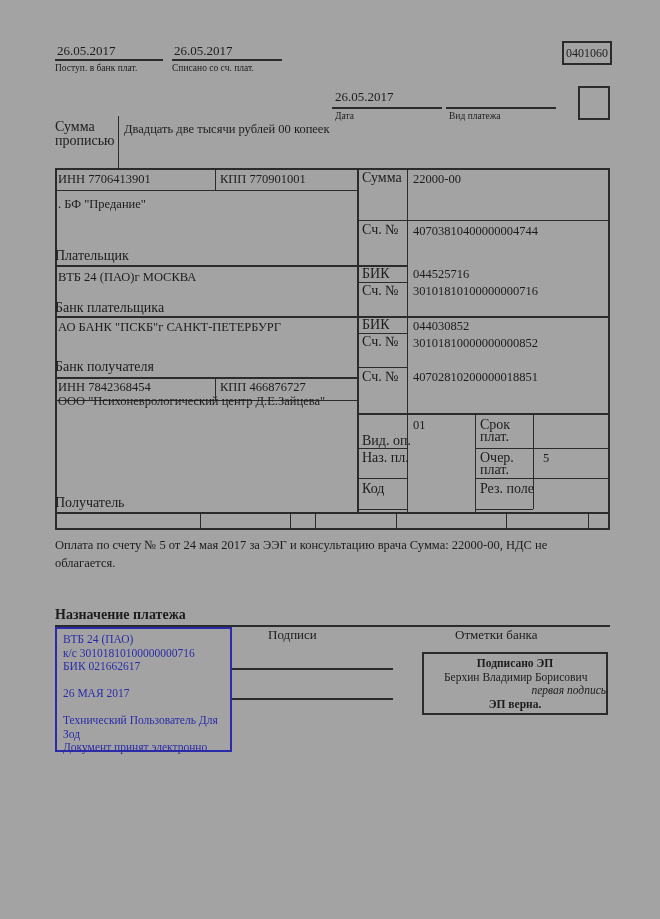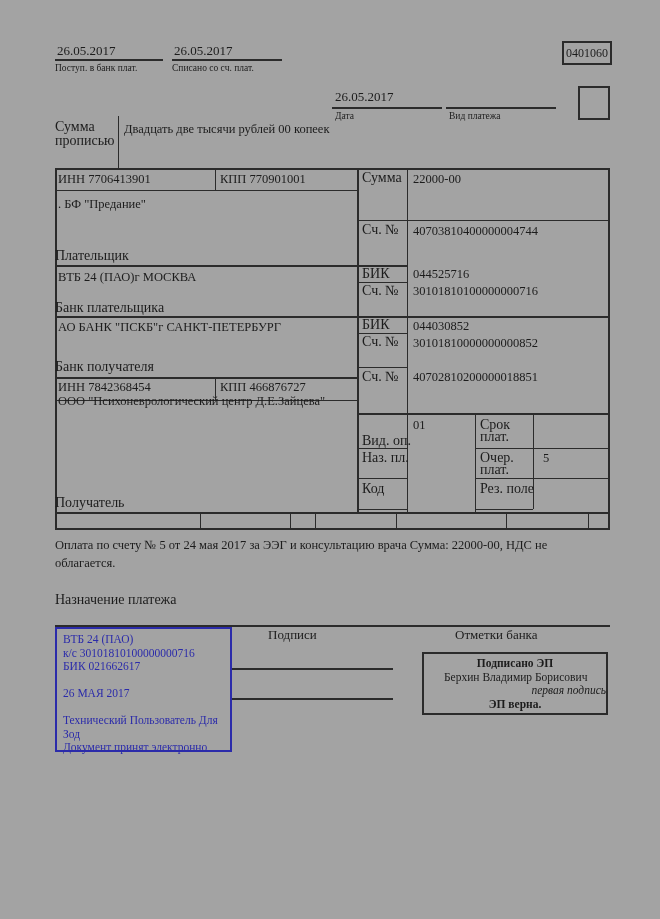--- a/index.html
+++ b/index.html
@@ -137,21 +137,21 @@
   <div class="abs f11" style="left:362px;top:435px;">Вид. оп.</div>
   <div class="abs f125" style="left:413px;top:418px;">01</div>
   <div class="abs f11 wrap" style="left:480px;top:419px;width:46px;">Срок плат.</div>
   <div class="abs f11" style="left:362px;top:452px;">Наз. пл.</div>
   <div class="abs f11 wrap" style="left:480px;top:452px;width:46px;">Очер. плат.</div>
   <div class="abs f125" style="left:543px;top:451px;">5</div>
   <div class="abs f11" style="left:362px;top:483px;">Код</div>
   <div class="abs f11" style="left:480px;top:483px;">Рез. поле</div>
 
   <div class="abs f125 wrap" style="left:55px;top:536px;width:524px;line-height:18px;">Оплата по счету № 5 от 24 мая 2017 за ЭЭГ и консультацию врача Сумма: 22000-00, НДС не облагается.</div>
-  <div class="abs f11" style="left:55px;top:594px;">Назначение платежа</div>
+  <div class="abs f11" style="left:55px;top:609px;font-weight:bold;">Назначение платежа</div>
   <div class="hl" style="left:55px;top:625px;width:555px;height:2px;"></div>
 
   <div class="bluestamp">
       <div>ВТБ 24 (ПАО)</div>
       <div>к/с 30101810100000000716</div>
       <div>БИК 021662617</div>
       <div>&nbsp;</div>
       <div>26 МАЯ 2017</div>
       <div>&nbsp;</div>
       <div>Технический Пользователь Для</div>

